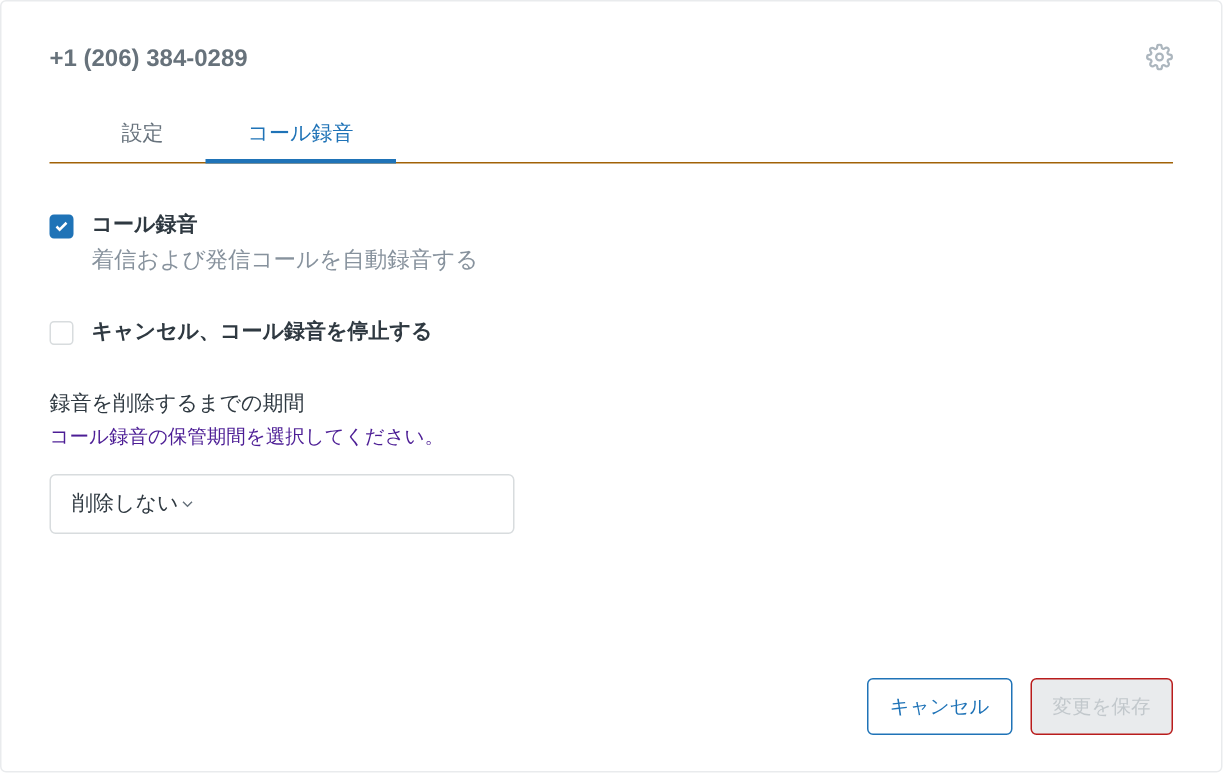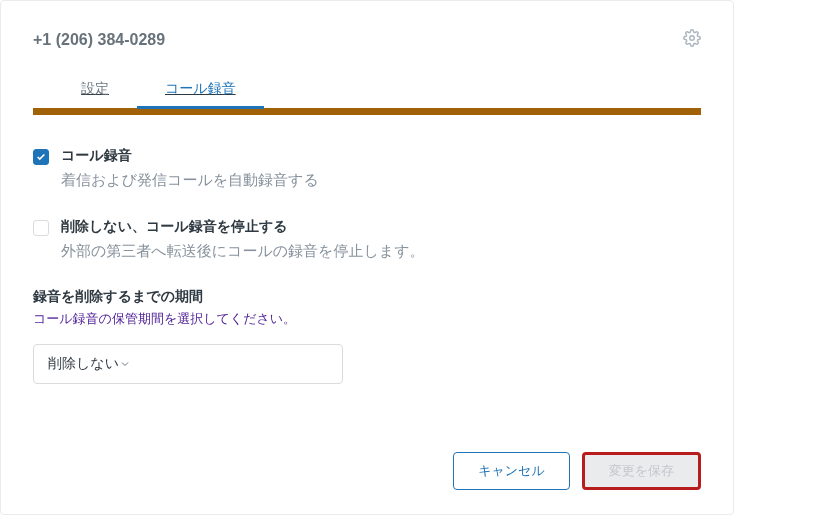--- a/index.html
+++ b/index.html
@@ -7,21 +7,21 @@
       margin: 0;
       padding: 0;
     }
     body {
       font-family: -apple-system, BlinkMacSystemFont, "Segoe UI", "Helvetica Neue", Arial, sans-serif;
       background: #ffffff;
       font-size: 14px;
       color: #2f3941;
     }
     .card {
-      width: 734px;
+      width: 815px;
       height: 515px;
       border: 1px solid #e9ebed;
       border-radius: 4px;
       position: relative;
       padding: 28px 32px;
     }
     .header-row {
       display: flex;
       justify-content: space-between;
       align-items: center;
@@ -33,25 +33,24 @@
       color: #67727b;
     }
     .gear-icon {
       width: 18px;
       height: 18px;
       color: #acb6be;
       cursor: pointer;
     }
     .tabs {
       display: flex;
-      border-bottom: 7px solid #a16207;
+      border-bottom: 1px solid #a16207;
       padding-left: 20px;
       gap: 0;
       margin-bottom: 32px;
-      text-decoration: underline;
     }
     .tab {
       padding: 10px 28px;
       font-size: 14px;
       color: #68737d;
       cursor: pointer;
       position: relative;
     }
     .tab.active {
       color: #1f73b7;
@@ -105,21 +104,21 @@
       font-size: 15px;
       color: #87929d;
       line-height: 1.5;
     }
     .section-label {
       margin-top: 6px;
       margin-bottom: 16px;
     }
     .section-title {
       font-size: 14px;
-      font-weight: 700;
+      font-weight: 400;
       color: #2f3941;
       margin-bottom: 4px;
     }
     .section-desc {
       font-size: 13px;
       color: #4c1d95;
     }
     .select-wrap {
       position: relative;
       width: 310px;
@@ -145,35 +144,35 @@
     }
     .footer {
       position: absolute;
       right: 32px;
       bottom: 24px;
       display: flex;
       gap: 12px;
     }
     .btn {
       height: 38px;
-      padding: 0 24px;
+      padding: 0 14px;
       border-radius: 4px;
       font-size: 13px;
       cursor: pointer;
       display: flex;
       align-items: center;
       justify-content: center;
     }
     .btn-cancel {
       border: 1px solid #1f73b7;
       background: #fff;
       color: #1f73b7;
     }
     .btn-save {
-      border: 3px solid #b91c1c;
+      border: 1px solid #b91c1c;
       background: #e9ebed;
       color: #c2c8cc;
       cursor: not-allowed;
     }
   </style>
 </head>
 <body>
 
 <div class="card">
 
@@ -201,22 +200,21 @@
     <div class="option-text">
       <div class="option-title">コール録音</div>
       <div class="option-desc">着信および発信コールを自動録音する</div>
     </div>
   </div>
 
 
   <div class="option-row">
     <div class="checkbox"></div>
     <div class="option-text">
-      <div class="option-title">削除しない、コール録音を停止する</div>
-      <div class="option-desc">外部の第三者へ転送後にコールの録音を停止します。</div>
+      <div class="option-title">キャンセル、コール録音を停止する</div>
     </div>
   </div>
 
   <div class="section-label">
     <div class="section-title">録音を削除するまでの期間</div>
     <div class="section-desc">コール録音の保管期間を選択してください。</div>
   </div>
 
   <div class="select-wrap">
     <div class="select-box">

